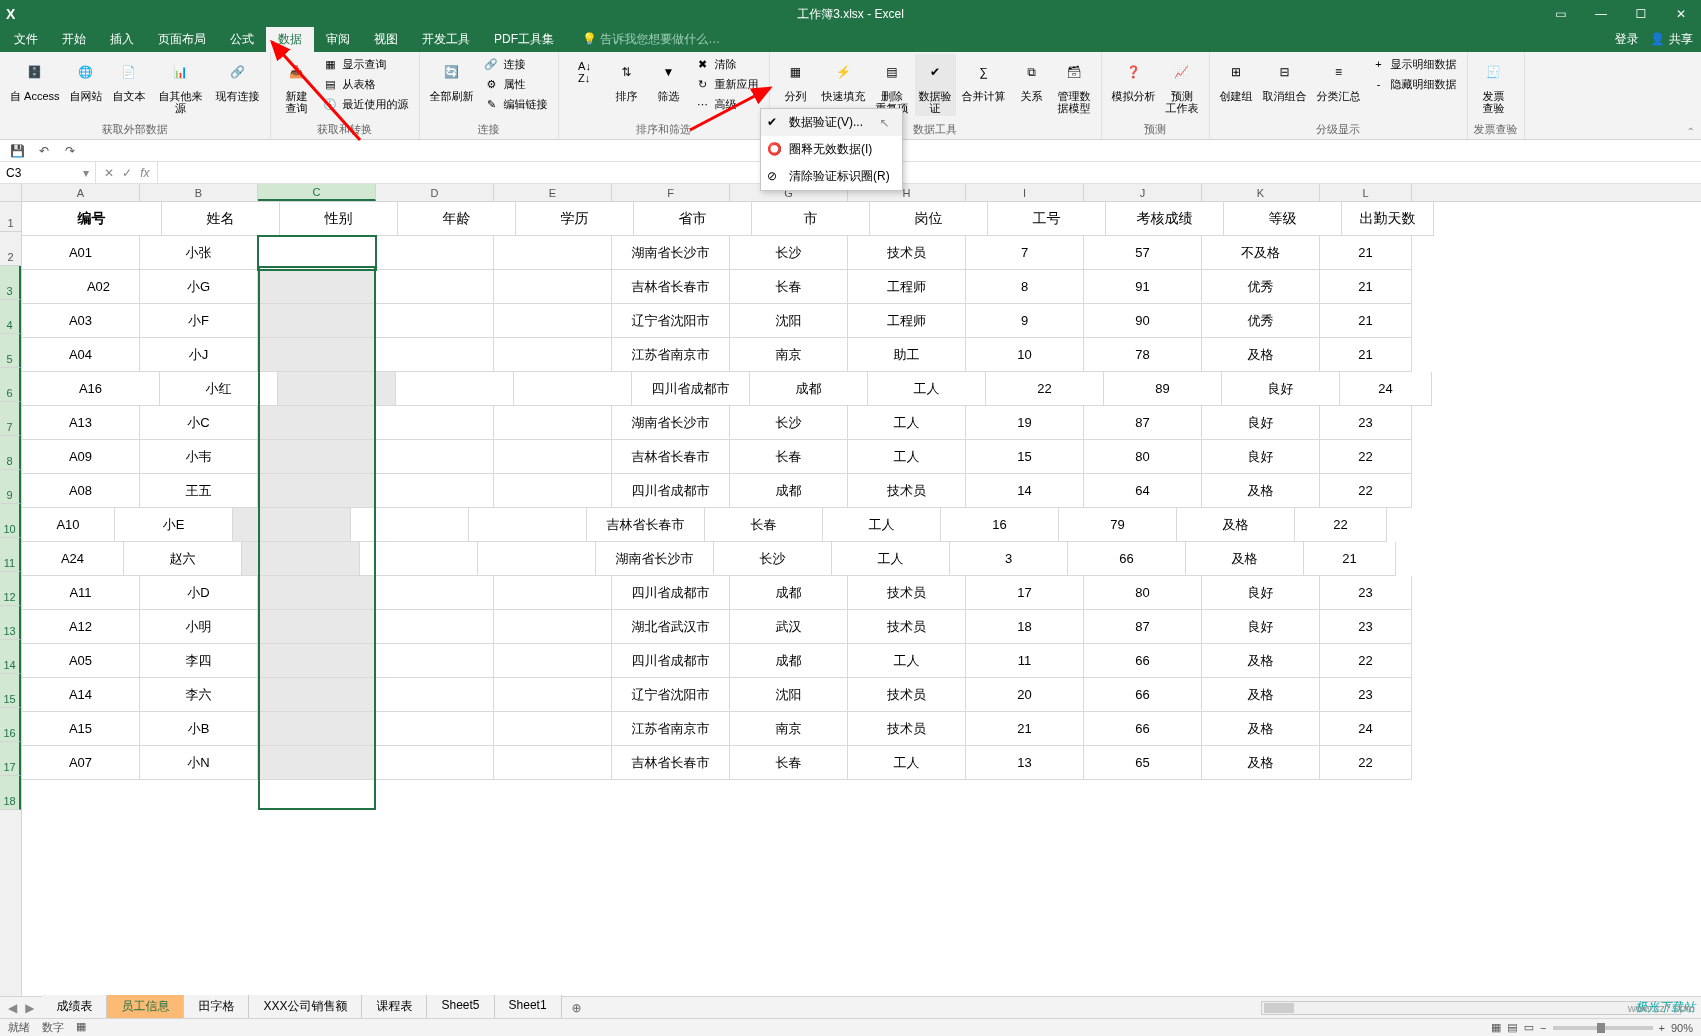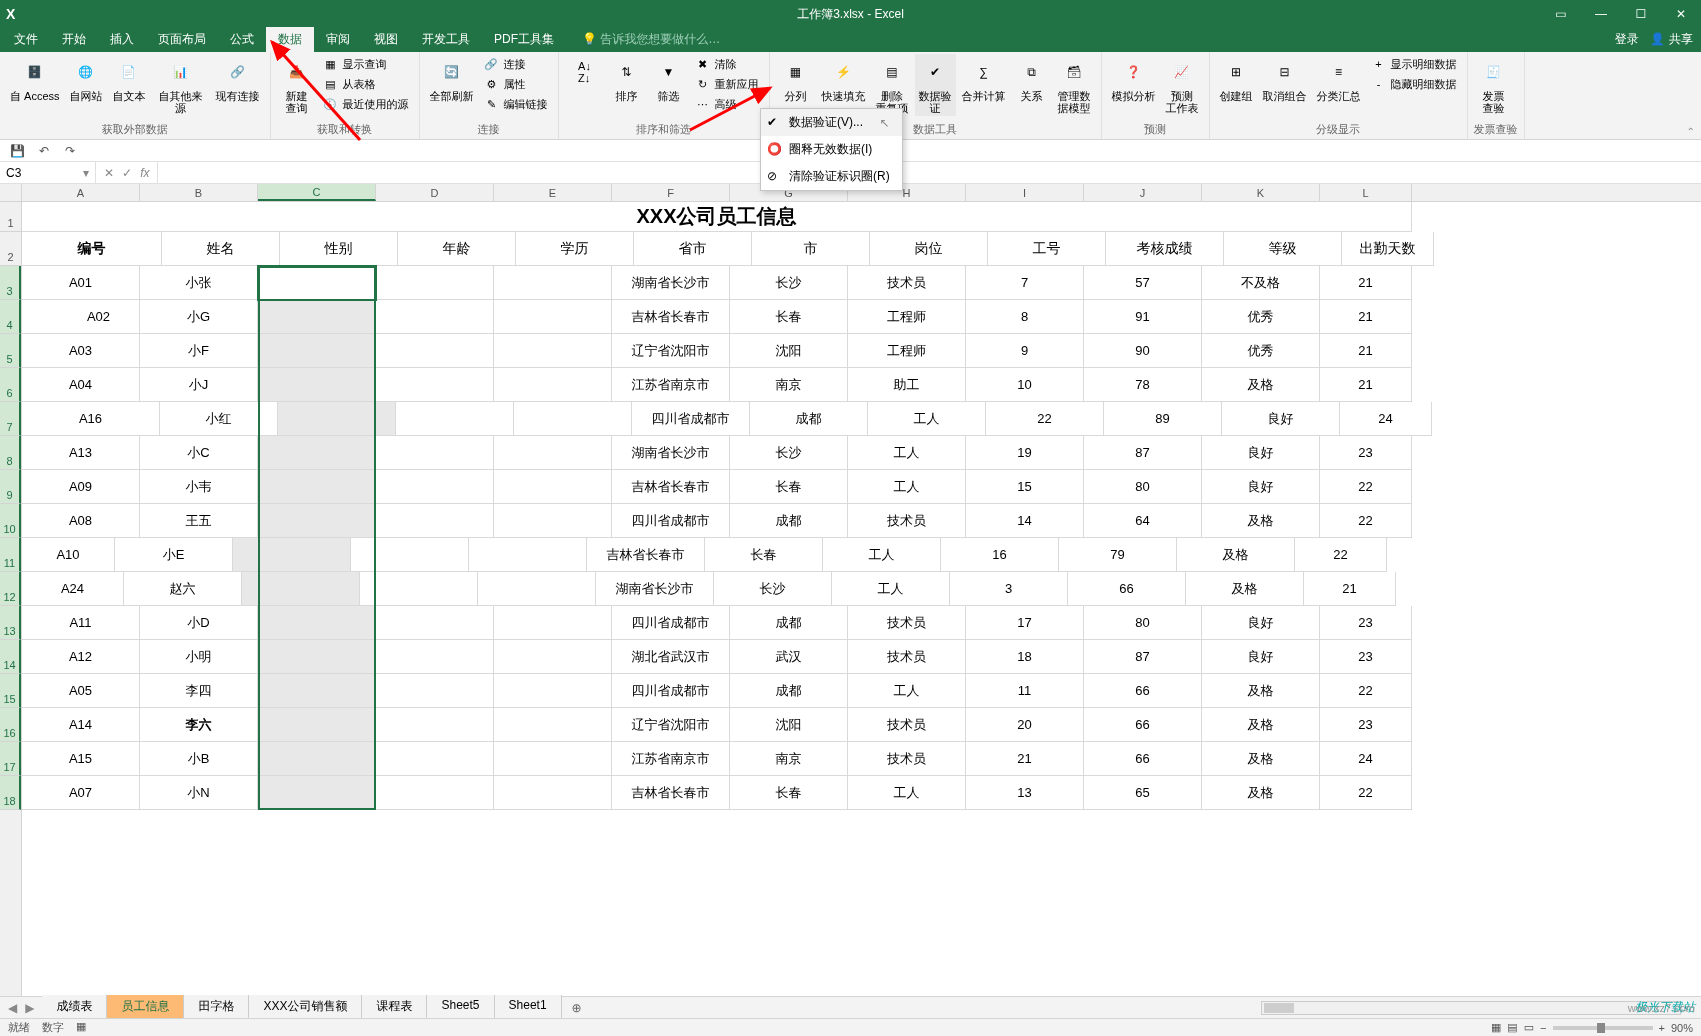--- a/index.html
+++ b/index.html
@@ -385,23 +385,20 @@
         <div class="rowh sel">11</div>
         <div class="rowh sel">12</div>
         <div class="rowh sel">13</div>
         <div class="rowh sel">14</div>
         <div class="rowh sel">15</div>
         <div class="rowh sel">16</div>
         <div class="rowh sel">17</div>
         <div class="rowh sel">18</div>
       </div>
     <div class="cells" id="cells">
-        <div class="crow first">
-          <div class="cell title" style="width: 1390px;">XXX公司员工信息</div>
-        </div>
         <div class="crow">
           <div class="cell thead" style="width: 140px; font-weight: bold;">编号</div>
           <div class="cell thead" style="width: 118px;">姓名</div>
           <div class="cell thead" style="width: 118px;">性别</div>
           <div class="cell thead" style="width: 118px;">年龄</div>
           <div class="cell thead" style="width: 118px;">学历</div>
           <div class="cell thead" style="width: 118px;">省市</div>
           <div class="cell thead" style="width: 118px;">市</div>
           <div class="cell thead" style="width: 118px;">岗位</div>
           <div class="cell thead" style="width: 118px;">工号</div>
@@ -586,21 +583,21 @@
           <div class="cell" style="width: 118px;">四川省成都市</div>
           <div class="cell" style="width: 118px;">成都</div>
           <div class="cell" style="width: 118px;">工人</div>
           <div class="cell" style="width: 118px;">11</div>
           <div class="cell" style="width: 118px;">66</div>
           <div class="cell" style="width: 118px;">及格</div>
           <div class="cell" style="width: 92px;">22</div>
         </div>
         <div class="crow">
           <div class="cell" style="width: 118px;">A14</div>
-          <div class="cell" style="width: 118px; font-weight: bold;">李六</div>
+          <div class="cell" style="width: 118px;">李六</div>
           <div class="cell selrange" style="width: 118px;"></div>
           <div class="cell" style="width: 118px;"></div>
           <div class="cell" style="width: 118px;"></div>
           <div class="cell" style="width: 118px;">辽宁省沈阳市</div>
           <div class="cell" style="width: 118px;">沈阳</div>
           <div class="cell" style="width: 118px;">技术员</div>
           <div class="cell" style="width: 118px;">20</div>
           <div class="cell" style="width: 118px;">66</div>
           <div class="cell" style="width: 118px;">及格</div>
           <div class="cell" style="width: 92px;">23</div>

